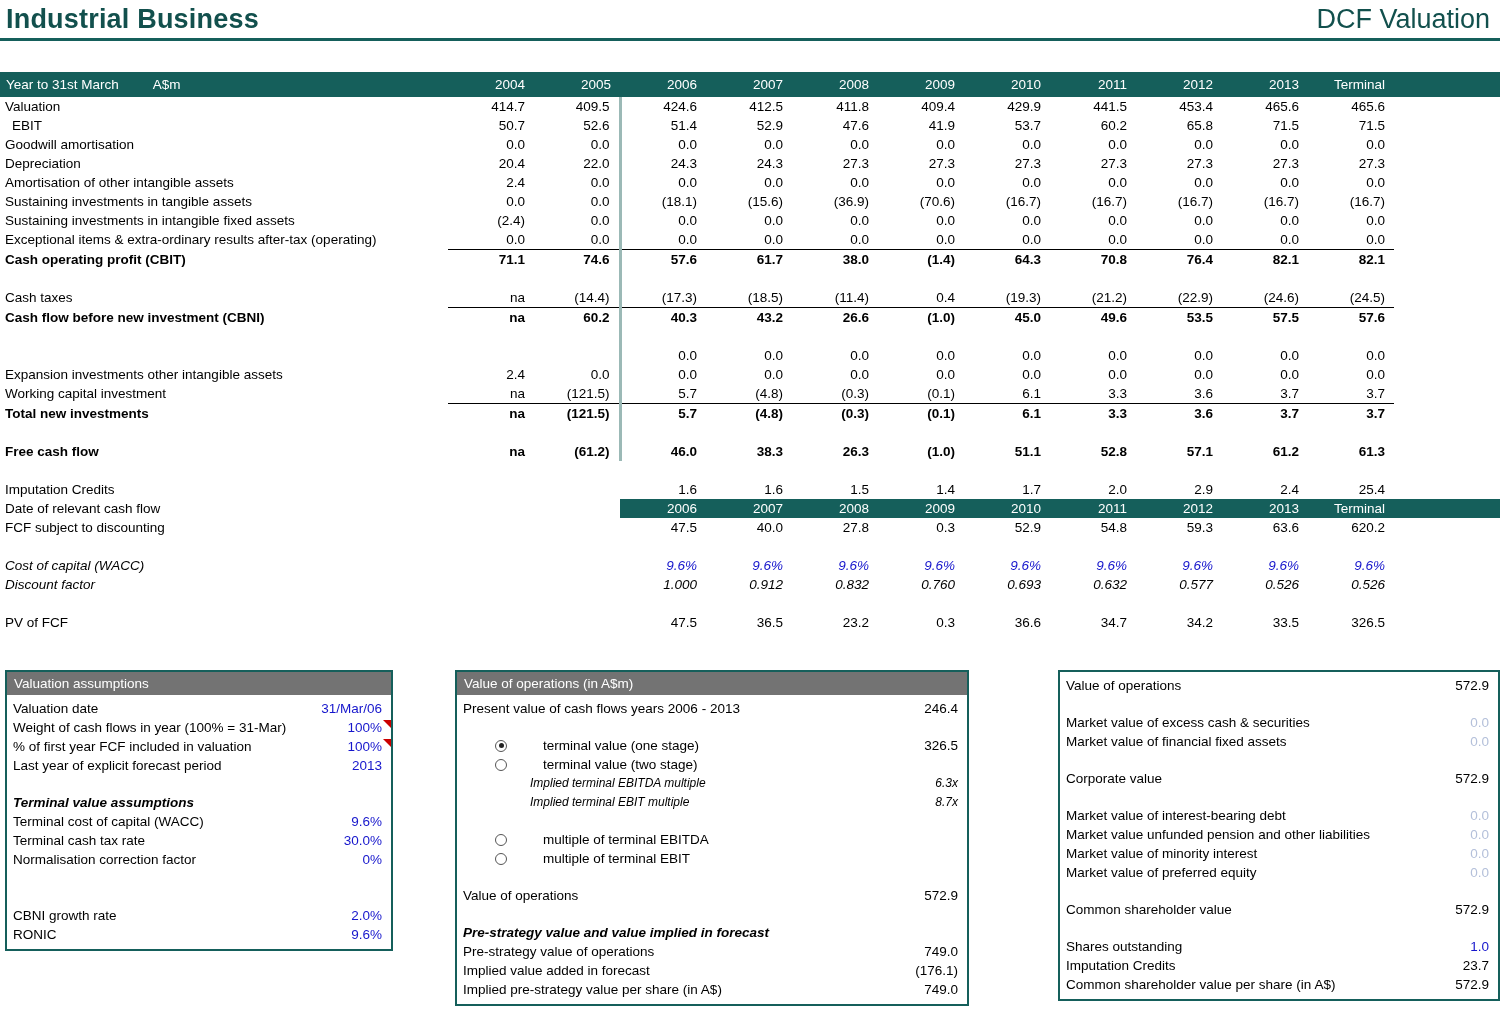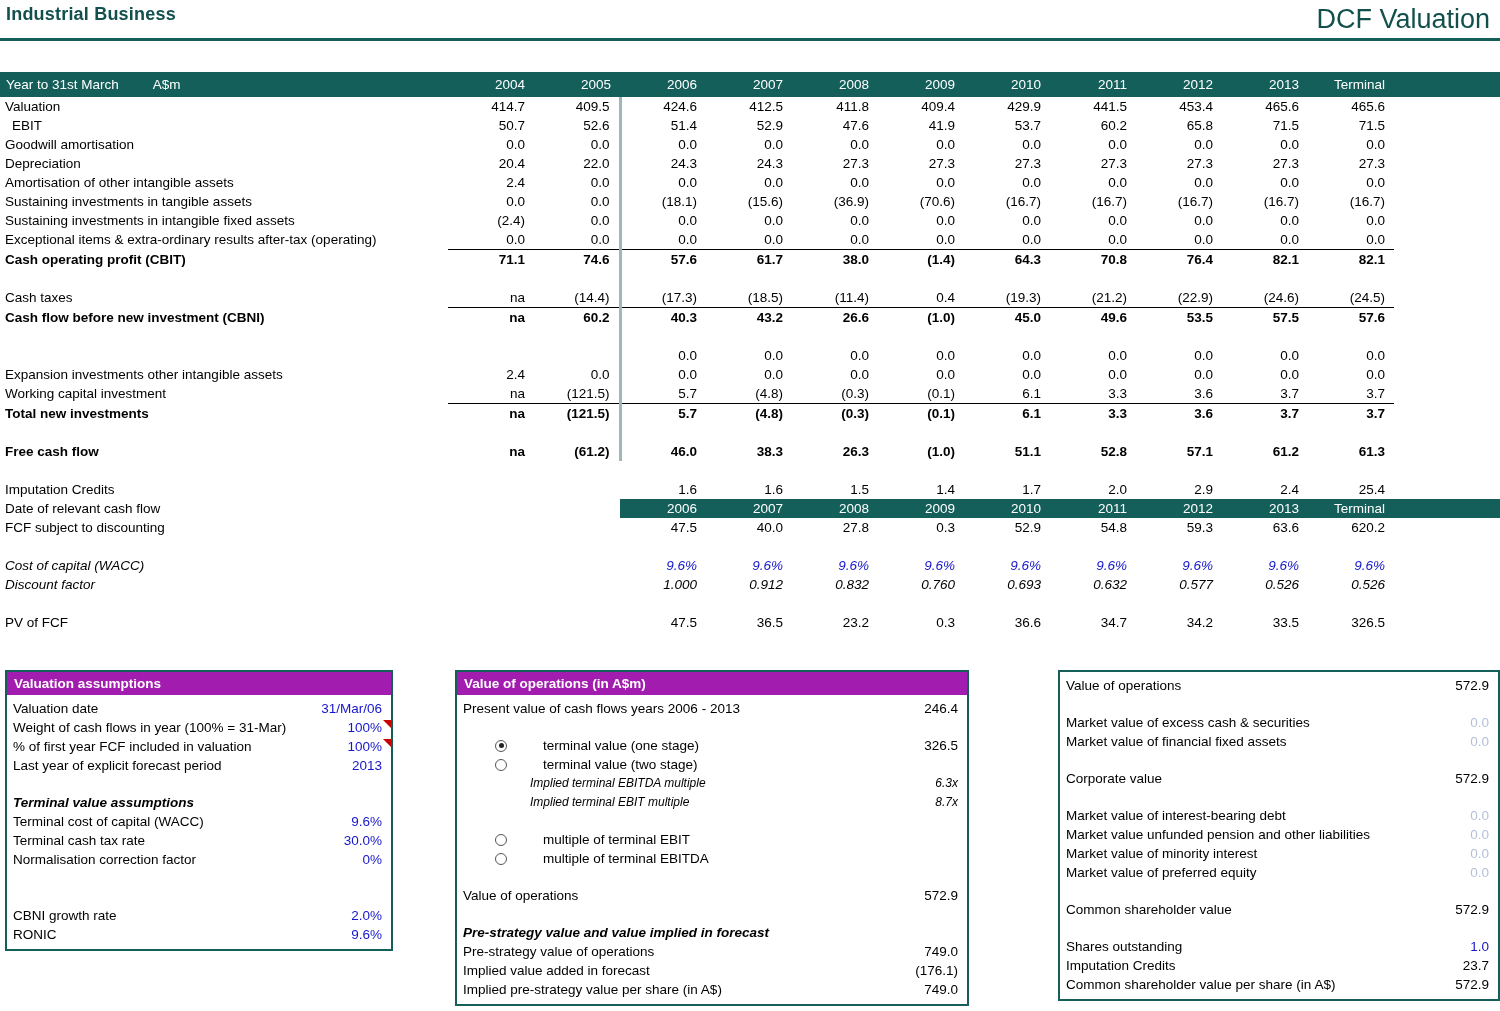--- a/index.html
+++ b/index.html
@@ -3,21 +3,21 @@
 <meta charset="utf-8">
 <style>
   html,body{margin:0;padding:0}
   body{width:1500px;height:1011px;position:relative;font-family:"Liberation Sans",sans-serif;
        background:#fff;color:#000;overflow:hidden;font-size:13.5px}
 
   
   .titlebar{position:absolute;top:0;left:0;width:1500px;height:41px;border-bottom:3px solid #155f5b;
             display:flex;justify-content:space-between;align-items:flex-start;box-sizing:border-box;
             padding:4px 10px 0 6px}
-  .title-left{font-size:18px;font-weight:bold;color:#12504d;letter-spacing:.2px}
+  .title-left{font-size:27px;font-weight:bold;color:#12504d;letter-spacing:.2px}
   .title-right{font-size:27px;color:#12504d}
 
   
   #main-table{position:absolute;top:72px;left:0;width:1500px;border-collapse:collapse;table-layout:fixed}
   #main-table th,#main-table td{padding:0;margin:0;font-size:13.5px;line-height:19px;height:19px;
        overflow:hidden;white-space:nowrap;font-weight:normal}
   .hth{background:#155f5b;color:#fff;font-weight:bold;text-align:right;padding-right:9px !important;height:25px !important;line-height:25px !important}
   .hlbl{text-align:left;padding-left:6px !important}
   .unit{margin-left:34px}
   .num{text-align:right;padding-right:9px !important}
@@ -29,21 +29,21 @@
   .topline{border-top:1.5px solid #000}
   .vdiv{border-right:3px solid #9bb9b6}
   .tealcell{background:#155f5b;color:#fff;font-weight:bold}
   .sprow td{line-height:0;height:auto}
 
   
   .panel{position:absolute;border:2px solid #155f5b;box-sizing:border-box;background:#fff}
   #valuation-panel{left:5px;top:670px;width:388px}
   #operations-panel{left:455px;top:670px;width:514px}
   #shareholder-panel{left:1058px;top:670px;width:442px}
-  .panel-header{background:#a21caf;color:#fff;font-weight:bold;height:23px;line-height:23px;
+  .panel-header{background:#737373;color:#fff;font-weight:normal;height:23px;line-height:23px;
                 padding-left:7px;font-size:13.5px}
   .panel-body{padding:4px 0 5px}
   .prow{display:flex;align-items:center;height:19px;line-height:19px;padding:0 9px 0 6px;position:relative}
   .plabel{flex:1;white-space:nowrap;overflow:hidden}
   .pvalue{text-align:right;white-space:nowrap}
   .bi{font-weight:bold;font-style:italic}
   .muted{color:#b4c0da}
   .radiorow{padding-left:38px}
   .radio{width:12px;height:12px;border:1px solid #555;border-radius:50%;display:inline-flex;
          align-items:center;justify-content:center;margin-right:36px;background:#fff;box-sizing:border-box;flex:none}
@@ -590,25 +590,25 @@
         <span class="plabel">Implied terminal EBITDA multiple</span>
         <span class="pvalue it">6.3x</span>
       </div>
       <div class="prow smallrow">
         <span class="plabel">Implied terminal EBIT multiple</span>
         <span class="pvalue it">8.7x</span>
       </div>
       <div class="pspacer"></div>
       <div class="prow radiorow">
         <span class="radio"></span>
-        <span class="plabel">multiple of terminal EBIT</span>
+        <span class="plabel">multiple of terminal EBITDA</span>
       </div>
       <div class="prow radiorow">
         <span class="radio"></span>
-        <span class="plabel">multiple of terminal EBITDA</span>
+        <span class="plabel">multiple of terminal EBIT</span>
       </div>
       <div class="pspacer"></div>
       <div class="prow">
         <span class="plabel">Value of operations</span>
         <span class="pvalue">572.9</span>
       </div>
       <div class="pspacer"></div>
       <div class="prow">
         <span class="plabel bi">Pre-strategy value and value implied in forecast</span>
       </div>

